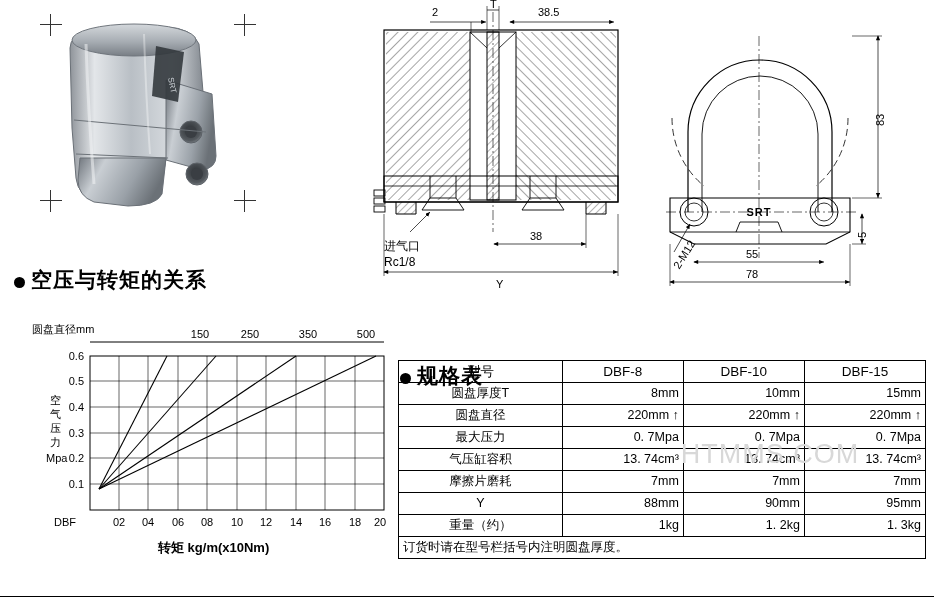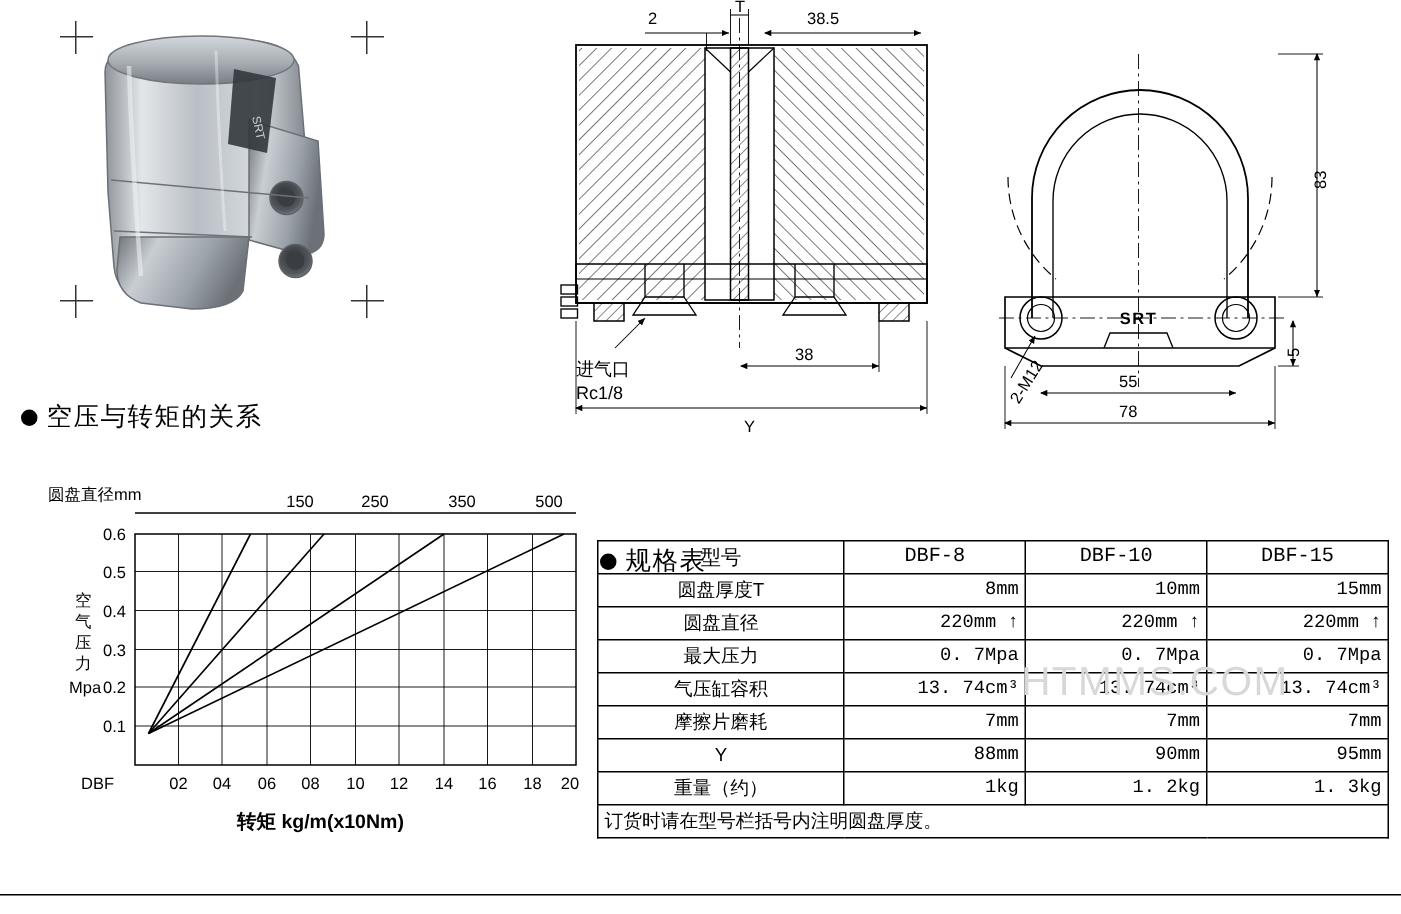--- a/index.html
+++ b/index.html
@@ -15,38 +15,38 @@
 
   
   #photo-area{left:16px;top:8px;width:270px;height:230px;}
   .crossmark{position:absolute;width:22px;height:22px;}
   .crossmark:before,.crossmark:after{content:"";position:absolute;background:#333;}
   .crossmark:before{left:0;top:10px;width:22px;height:1px;}
   .crossmark:after{left:10px;top:0;width:1px;height:22px;}
 
   
   .section-title{
-    font-size:17px;font-weight:normal;letter-spacing:1px;
+    font-size:21px;font-weight:bold;letter-spacing:1px;
   }
   .bullet{display:inline-block;width:11px;height:11px;border-radius:50%;
     background:#000;margin-right:6px;vertical-align:-1px;}
 
   
   #chart-area{left:28px;top:320px;width:370px;height:250px;}
 
   
   #spec-area{left:398px;top:360px;width:528px;}
   table.spec{
     border-collapse:collapse;width:528px;font-size:12.5px;
   }
   table.spec td{
     border:1px solid #000;padding:1px 4px;height:19px;line-height:19px;
   }
   td.lbl{width:168px;text-align:center;}
-  td.val{width:120px;text-align:right;padding-right:16px;font-family:Liberation Mono, monospace;}
+  td.val{width:120px;text-align:right;padding-right:16px;}
   td.head{text-align:center;font-size:13.5px;}
   td.note{text-align:left;border-top:1px solid #000;}
 
   
   #watermark{
     left:620px;top:440px;width:300px;text-align:center;
     color:#d8d8d8;font-weight:normal;pointer-events:none;
     line-height:1.05;
   }
   #watermark .w1{font-size:27px;letter-spacing:1px;}

